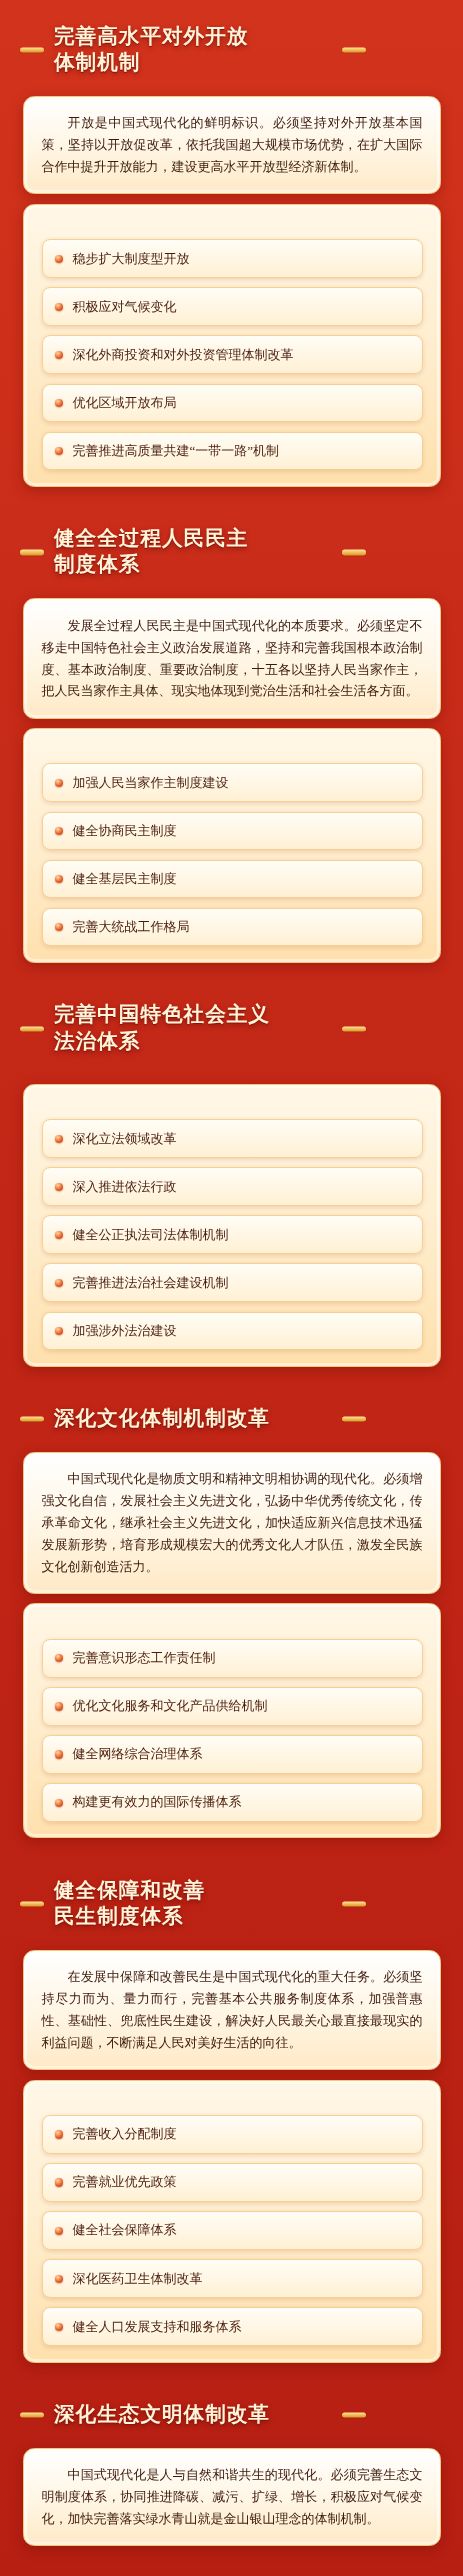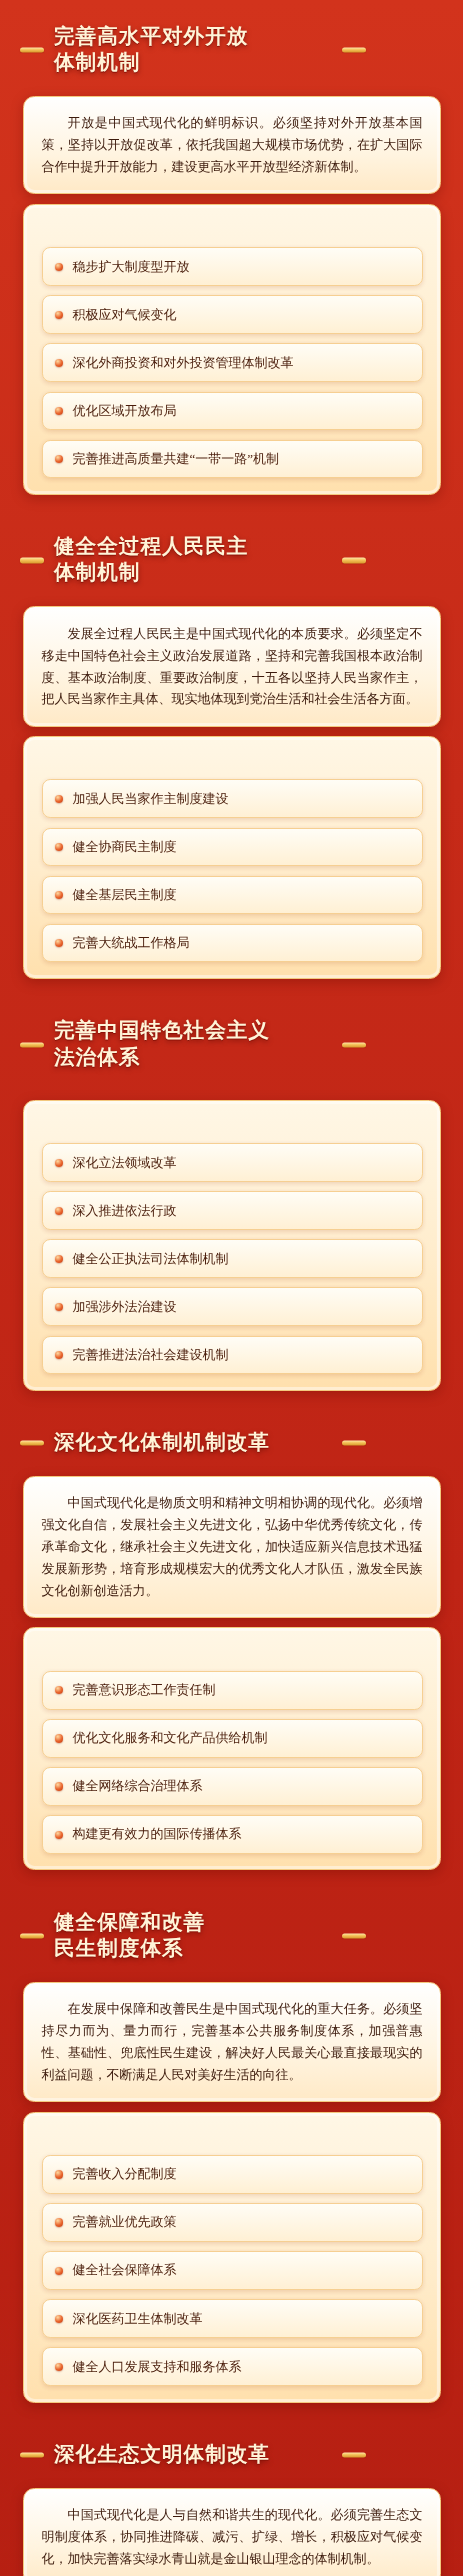--- a/index.html
+++ b/index.html
@@ -78,21 +78,21 @@
     font-size: 13px;
     line-height: 1.68;
     color: #3c1a0c;
     text-align: justify;
     text-indent: 2em;
     margin: 0;
     font-family: "Liberation Serif", serif;
   }
   .bullets {
     list-style: none;
-    margin: 27px 0 0 0;
+    margin: 19px 0 0 0;
     padding: 0;
   }
   .bullets li {
     position: relative;
     background: linear-gradient(180deg, #fffdf6 0%, #fff0d4 100%);
     border: 1px solid #f6cf92;
     border-radius: 8.2px;
     margin: 0 0 9.3px 0;
     padding: 9.3px 11.3px 9.3px 30px;
     font-size: 13px;
@@ -139,21 +139,21 @@
         <li><span class="dot"></span><span>优化区域开放布局</span></li>
         <li><span class="dot"></span><span>完善推进高质量共建“一带一路”机制</span></li>
       </ul>
     </div>
   </div>
 
   <div class="section">
     <div class="ribbon">
       <div class="ribbon-inner">
         <div class="ribbon-title">健全全过程人民民主
-体制机制</div>
+制度体系</div>
       </div>
     </div>
     <div class="card lead">
       <p class="para">发展全过程人民民主是中国式现代化的本质要求。必须坚定不移走中国特色社会主义政治发展道路，坚持和完善我国根本政治制度、基本政治制度、重要政治制度，十五各以坚持人民当家作主，把人民当家作主具体、现实地体现到党治生活和社会生活各方面。</p>
     </div>
     <div class="gap"></div>
     <div class="card">
       <ul class="bullets">
         <li><span class="dot"></span><span>加强人民当家作主制度建设</span></li>
         <li><span class="dot"></span><span>健全协商民主制度</span></li>
@@ -169,22 +169,22 @@
         <div class="ribbon-title">完善中国特色社会主义
 法治体系</div>
       </div>
     </div>
     <div class="gap"></div>
     <div class="card">
       <ul class="bullets">
         <li><span class="dot"></span><span>深化立法领域改革</span></li>
         <li><span class="dot"></span><span>深入推进依法行政</span></li>
         <li><span class="dot"></span><span>健全公正执法司法体制机制</span></li>
+        <li><span class="dot"></span><span>完善推进法治社会建设机制</span></li>
         <li><span class="dot"></span><span>加强涉外法治建设</span></li>
-        <li><span class="dot"></span><span>完善推进法治社会建设机制</span></li>
       </ul>
     </div>
   </div>
 
   <div class="section">
     <div class="ribbon">
       <div class="ribbon-inner">
         <div class="ribbon-title">深化文化体制机制改革</div>
       </div>
     </div>

